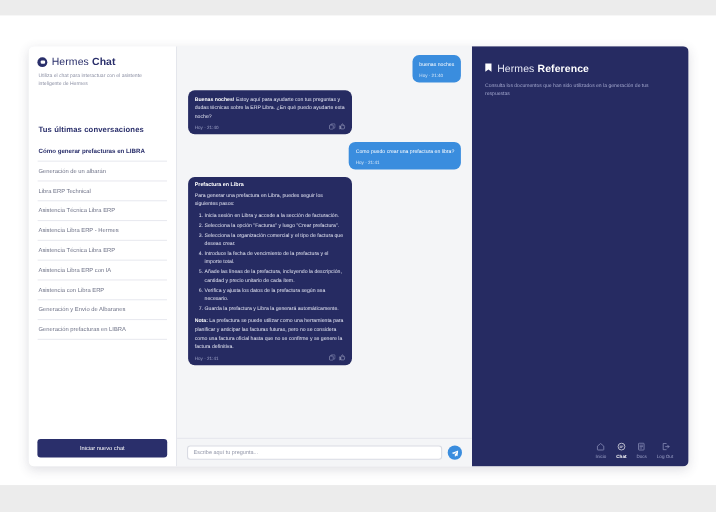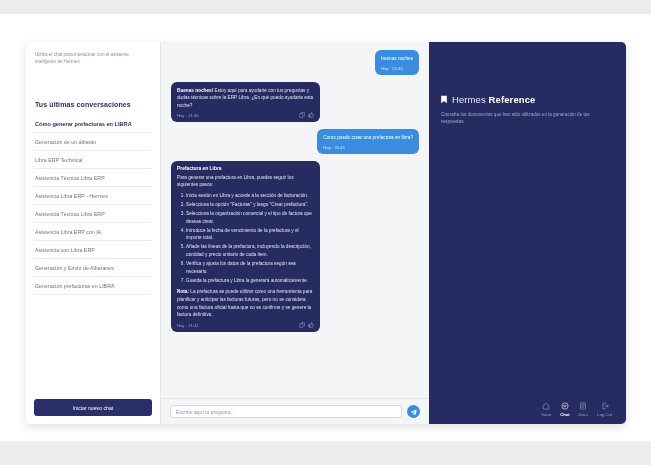--- a/index.html
+++ b/index.html
@@ -247,21 +247,20 @@
     width: 197px;
     background: #262b62;
     display: flex;
     flex-direction: column;
     padding: 11px 11px 7px 11px;
   }
   .ref-head {
     display: flex;
     align-items: center;
     gap: 4px;
-    margin-top: 37px;
   }
   .ref-title {
     font-size: 9.5px;
     color: #e7e9f6;
     letter-spacing: .1px;
     white-space: nowrap;
   }
   .ref-title b { font-weight: 700; color: #ffffff; }
   .ref-sub {
     font-size: 4.6px;
@@ -299,20 +298,24 @@
 
 <div class="page">
 
   <div class="band-top"></div>
   <div class="band-bottom"></div>
 
   <div class="app">
 
     <aside class="sidebar">
 
+      <div class="brand-row">
+        <span class="brand-mark"></span>
+        <span class="brand-text"><span>Hermes </span><b>Chat</b></span>
+      </div>
       <p class="brand-sub">Utiliza el chat para interactuar con el asistente inteligente de Hermes</p>
 
       <div class="section-title">Tus últimas conversaciones</div>
 
       <div class="conv-list">
         <div class="conv-item active">Cómo generar prefacturas en LIBRA</div>
         <div class="conv-item">Generación de un albarán</div>
         <div class="conv-item">Libra ERP Technical</div>
         <div class="conv-item">Asistencia Técnica Libra ERP</div>
         <div class="conv-item">Asistencia Libra ERP - Hermes</div>

